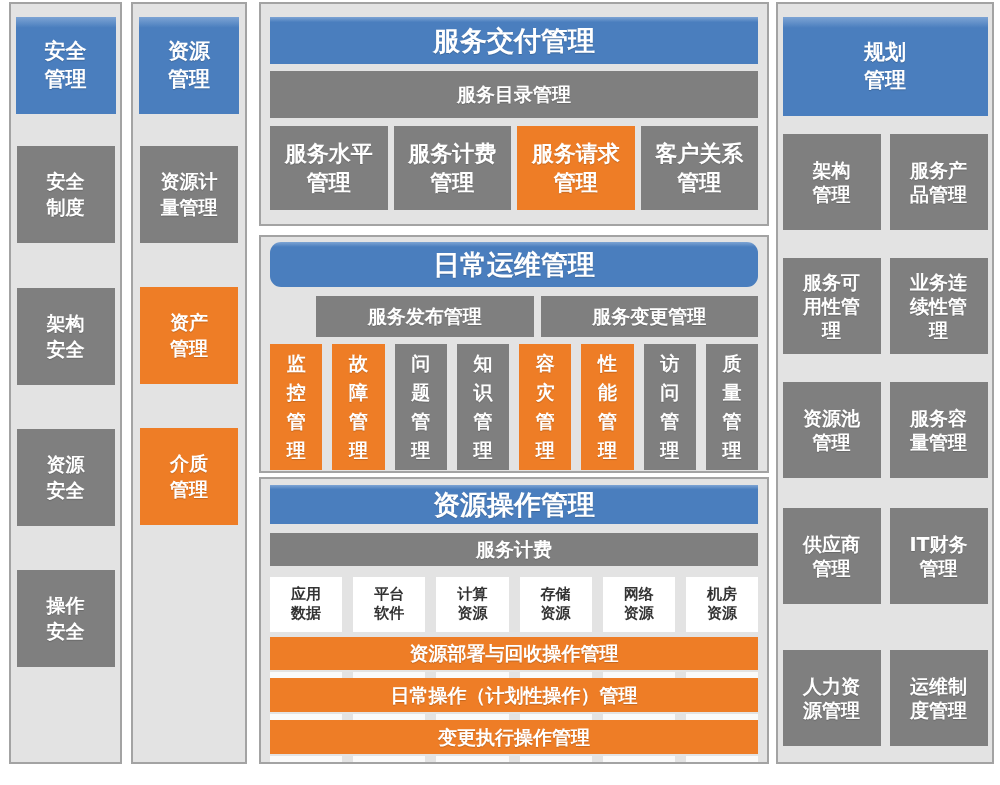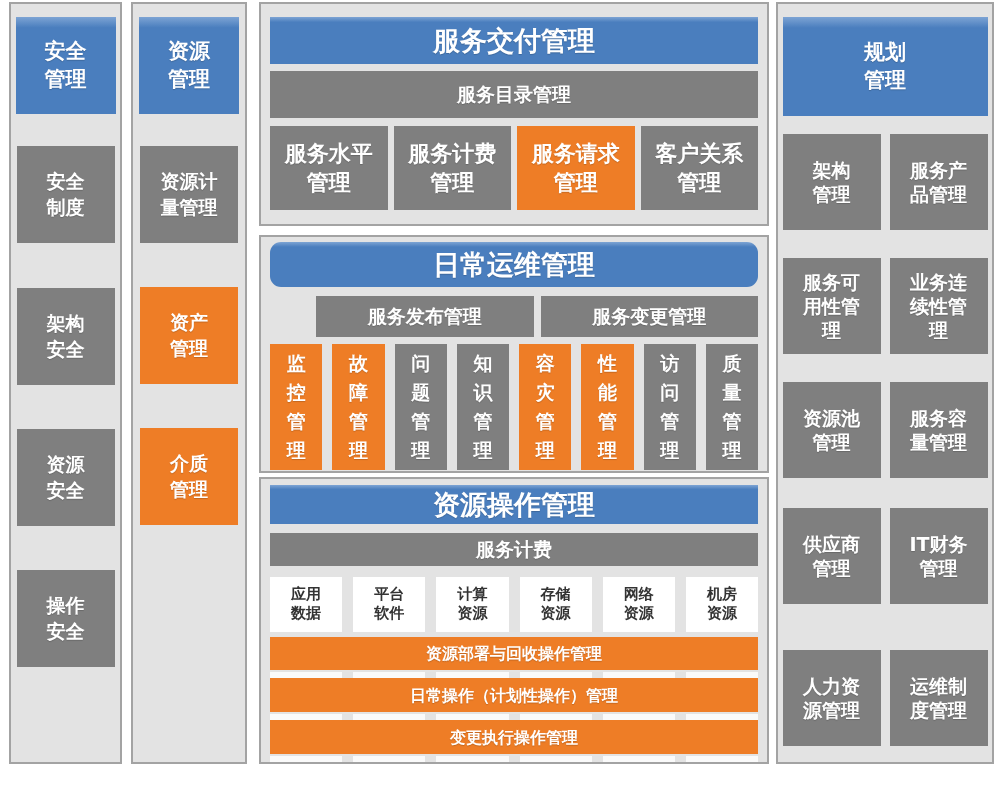--- a/index.html
+++ b/index.html
@@ -46,21 +46,21 @@
   #panel-ro .sub-bar{height:38px;margin-top:9px;}
   .sd-row{display:flex;gap:6px;margin-top:8px;}
   .sd-box{flex:1;height:84px;font-size:22px;}
   .do-groups{display:flex;gap:7px;margin-top:9px;padding-left:46px;}
   .do-group{flex:1;height:41px;font-size:19px;}
   .do-row{display:flex;gap:10px;margin-top:7px;}
   .do-vbox{flex:1;height:126px;font-size:19px;line-height:29px;}
   .ro-row{display:flex;gap:11px;margin-top:11px;}
   .ro-box{flex:1;height:55px;background:var(--white-box-bg);color:var(--white-box-text);
           font-size:15px;line-height:1.3;text-shadow:none;}
-  .ro-bar{height:39px;font-size:16px;margin-top:0;}
+  .ro-bar{height:39px;font-size:19px;margin-top:0;}
   .ro-bar.first{margin-top:5px;}
   .divider-row{display:flex;gap:11px;margin-top:2px;height:7px;}
   .divider-row .seg{flex:1;background:#fafafa;}
   
   #panel-security{left:9px;top:2px;width:113px;height:762px;}
   #panel-resource{left:131px;top:2px;width:116px;height:762px;}
   #panel-sd{left:259px;top:2px;width:510px;height:224px;}
   #panel-do{left:259px;top:235px;width:510px;height:238px;}
   #panel-ro{left:259px;top:477px;width:510px;height:287px;}
   #panel-plan{left:776px;top:2px;width:218px;height:762px;}

